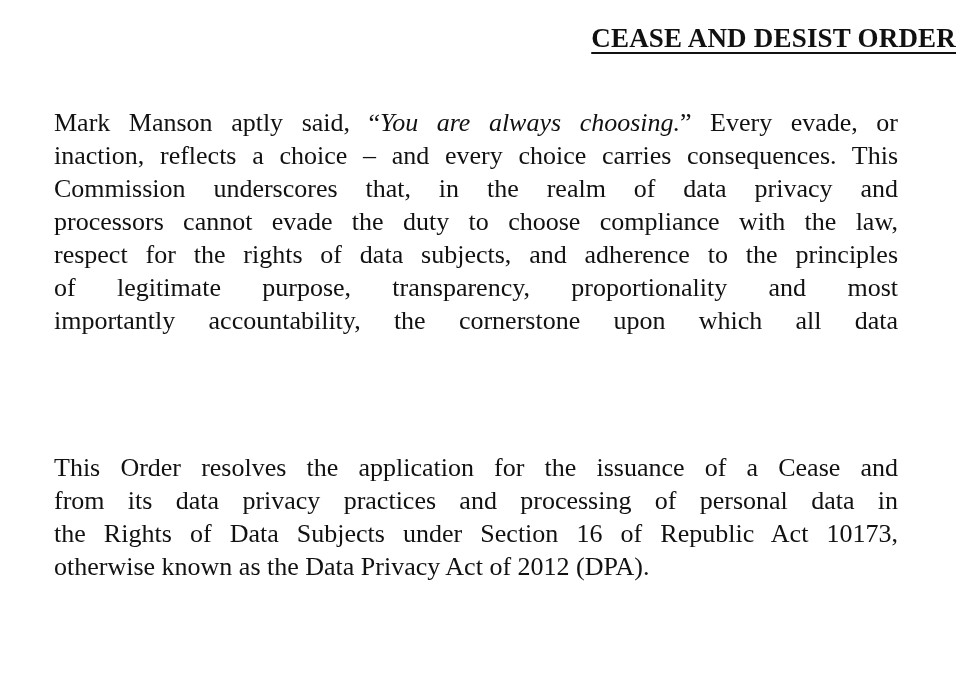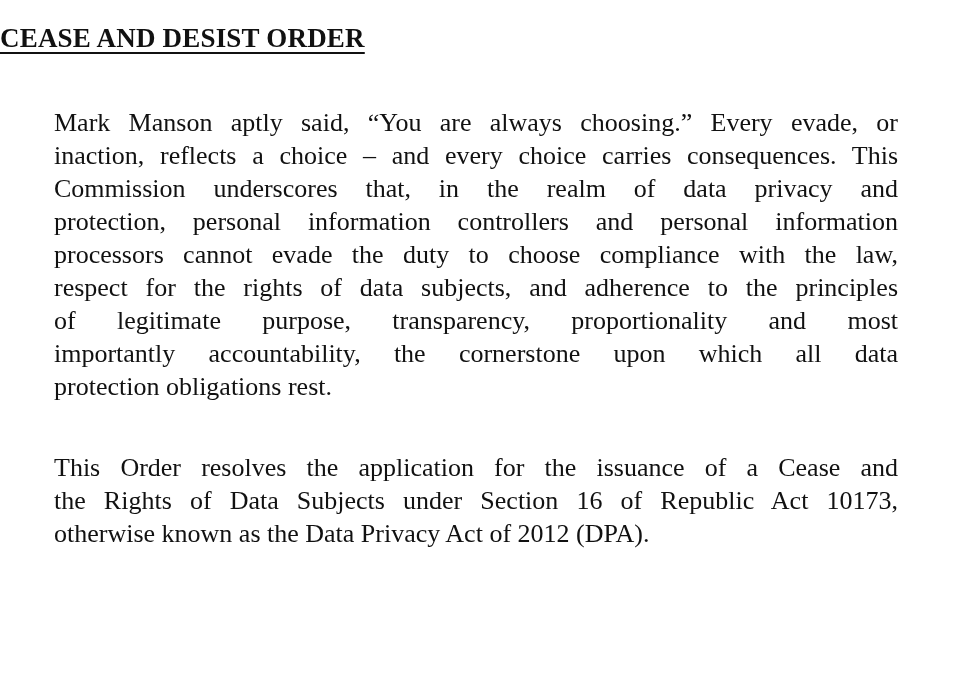--- a/index.html
+++ b/index.html
@@ -13,21 +13,21 @@
       overflow: hidden;
       position: relative;
       font-family: "Liberation Serif", "DejaVu Serif", serif;
       color: #111111;
     }
     .title {
       position: absolute;
       top: 20px;
       left: 0;
       width: 956px;
-      text-align: left;
+      text-align: right;
       font-weight: bold;
       font-size: 27px;
       line-height: 36px;
       letter-spacing: 0.2px;
       text-decoration: underline;
       text-decoration-thickness: 2px;
       text-underline-offset: 5px;
       margin: 0;
     }
     .para {
@@ -54,60 +54,58 @@
       display: block;
       width: 844px;
       text-align: justify;
       text-align-last: justify;
       white-space: normal;
     }
     .line.last .line-inner {
       text-align-last: left;
     }
     .quote {
+      font-style: italic;
     }
   </style>
 </head>
 <body>
 
 <h1 class="title">CEASE AND DESIST ORDER</h1>
 
 <p class="para para1">
   <span class="line">
       <span class="line-inner"><span>Mark Manson aptly said, “</span><span class="quote">You are always choosing.</span><span>”  Every evade, or</span></span>
     </span>
   <span class="line">
       <span class="line-inner">inaction, reflects a choice – and every choice carries consequences. This</span>
     </span>
   <span class="line">
       <span class="line-inner">Commission underscores that, in the realm of data privacy and</span>
     </span>
   <span class="line">
-      <span class="line-inner">protection, personal information controllers and personal information</span>
-    </span>
-  <span class="line">
       <span class="line-inner">processors cannot evade the duty to choose compliance with the law,</span>
     </span>
   <span class="line">
       <span class="line-inner">respect for the rights of data subjects, and adherence to the principles</span>
     </span>
   <span class="line">
       <span class="line-inner">of legitimate purpose, transparency, proportionality and most</span>
     </span>
   <span class="line">
       <span class="line-inner">importantly accountability, the cornerstone upon which all data</span>
     </span>
-  <span class="line last">
-      <span class="line-inner">protection obligations rest.</span>
-    </span>
 </p>
 
 <p class="para para2">
   <span class="line">
       <span class="line-inner">This Order resolves the application for the issuance of a Cease and</span>
+    </span>
+  <span class="line">
+      <span class="line-inner">from its data privacy practices and processing of personal data in</span>
     </span>
   <span class="line">
       <span class="line-inner">the Rights of Data Subjects under Section 16 of Republic Act 10173,</span>
     </span>
   <span class="line last">
       <span class="line-inner">otherwise known as the Data Privacy Act of 2012 (DPA).</span>
     </span>
 </p>
 
 </body></html>

